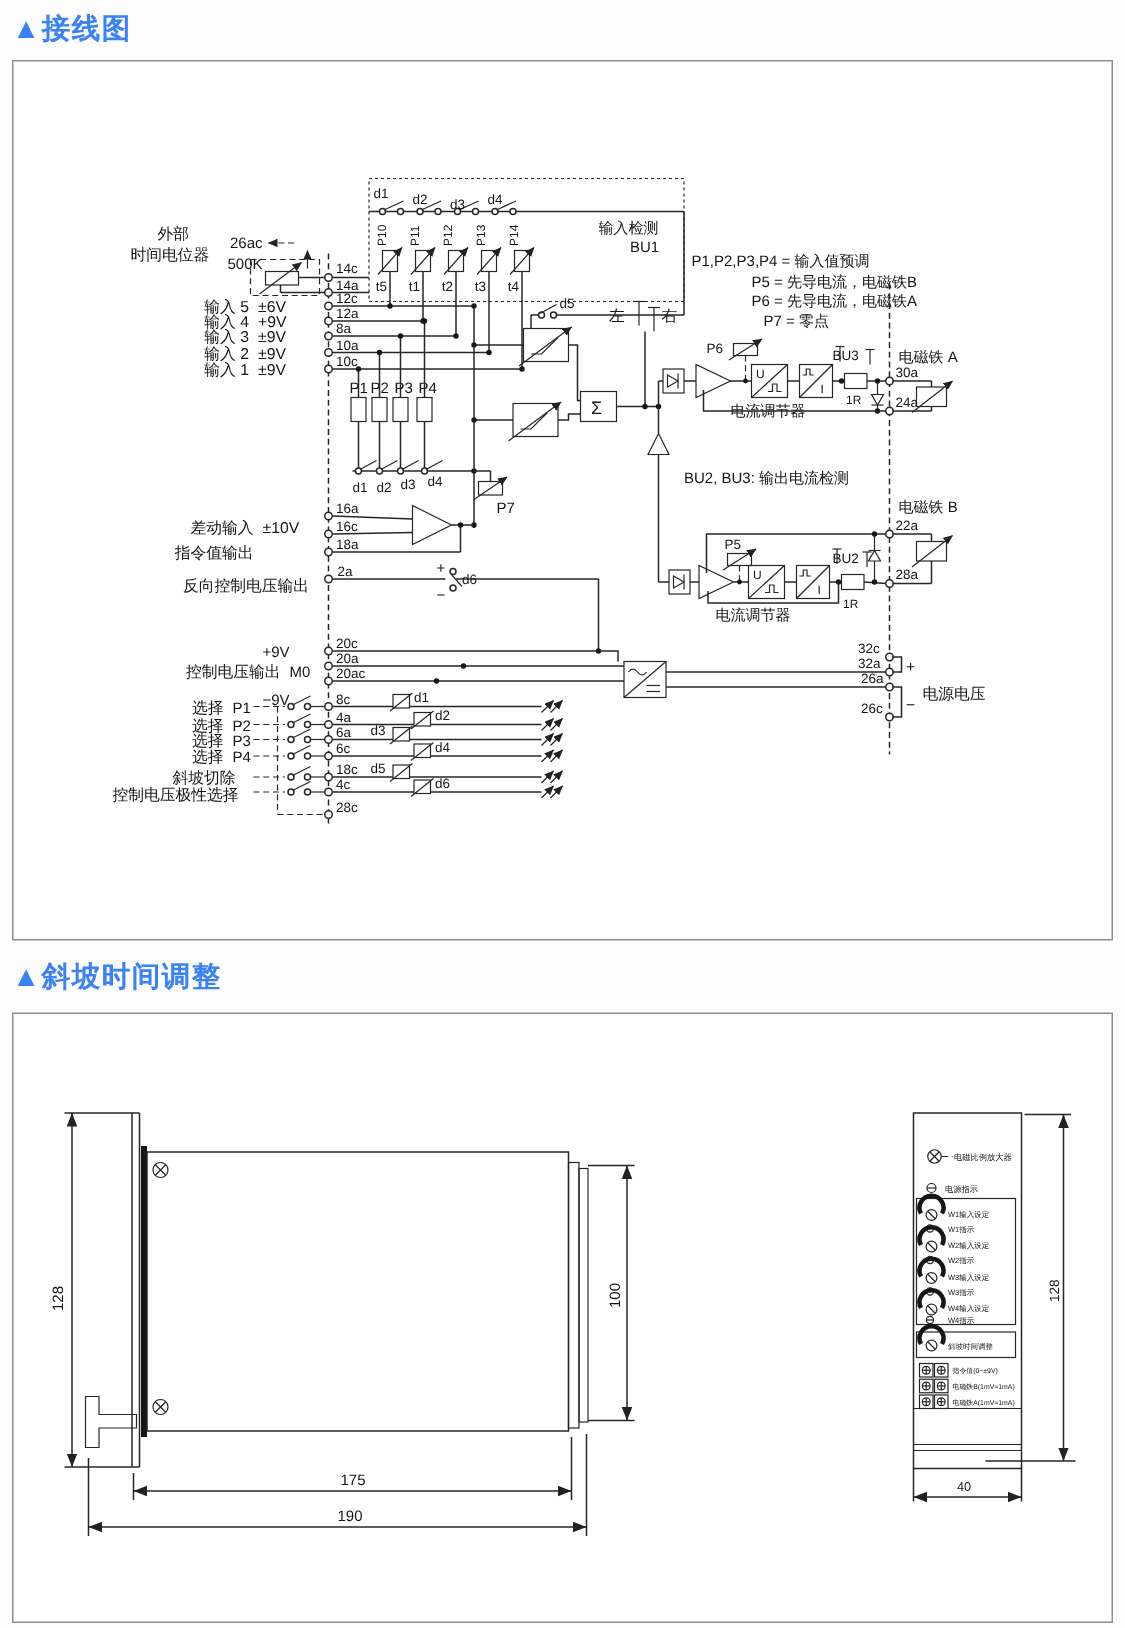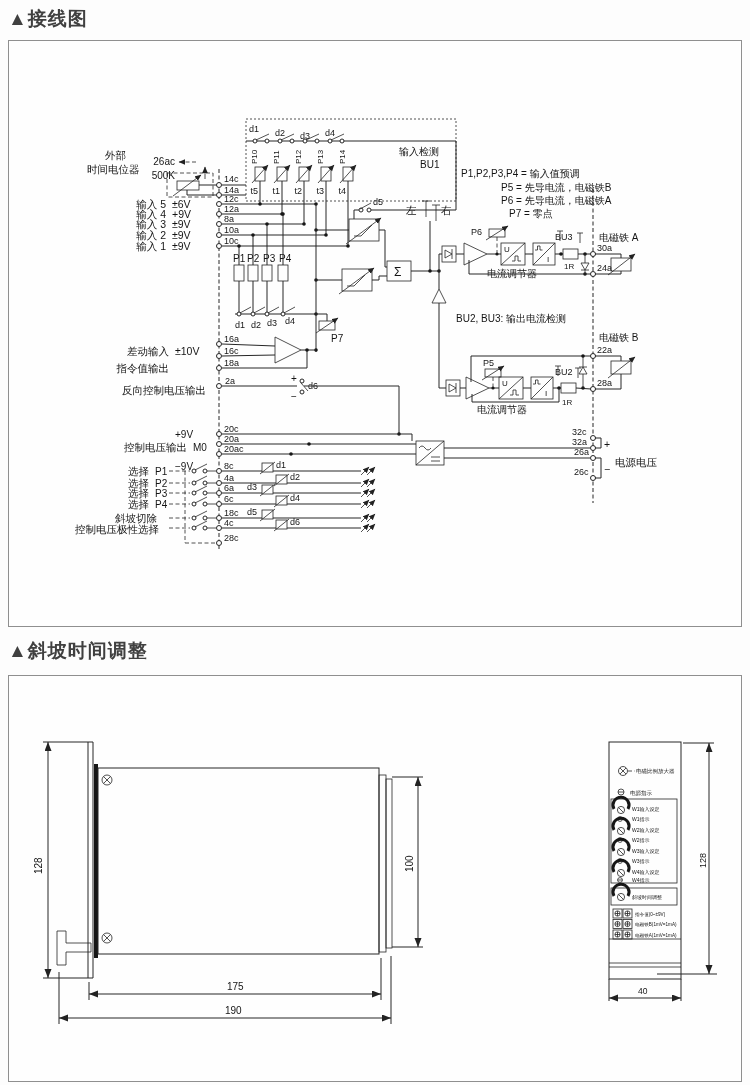--- a/index.html
+++ b/index.html
@@ -1,17 +1,17 @@
 <!DOCTYPE html>
 <html><head>
 <meta charset="utf-8">
 <style>
   html,body{margin:0;padding:0;background:#fdfdfd;font-family:"Liberation Sans",sans-serif;}
   #page{position:relative;width:750px;height:1085px;background:#fdfdfd;overflow:hidden;}
-  .sec-title{position:absolute;left:8px;font-size:19px;font-weight:bold;color:#404040;letter-spacing:1px;}
+  .sec-title{position:absolute;left:8px;font-size:19px;font-weight:bold;color:#3b82f6;letter-spacing:1px;}
   .box{position:absolute;left:8px;width:732px;border:1.5px solid #8f8f8f;background:#fefefe;}
   svg{display:block;}
   svg text{fill:#151515;font-family:"Liberation Sans",sans-serif;}
   .ln{stroke:#262626;stroke-width:1;fill:none;}
   .lnt{stroke:#262626;stroke-width:0.8;fill:none;}
   .dash{stroke-dasharray:4,2.5;}
   .dot2{stroke-dasharray:2,2;}
   .term{fill:#fff;stroke:#262626;stroke-width:1;}
   .nd{fill:#161616;stroke:none;}
   .t9{font-size:9px;} .t10{font-size:10px;} .t11{font-size:10.5px;}

